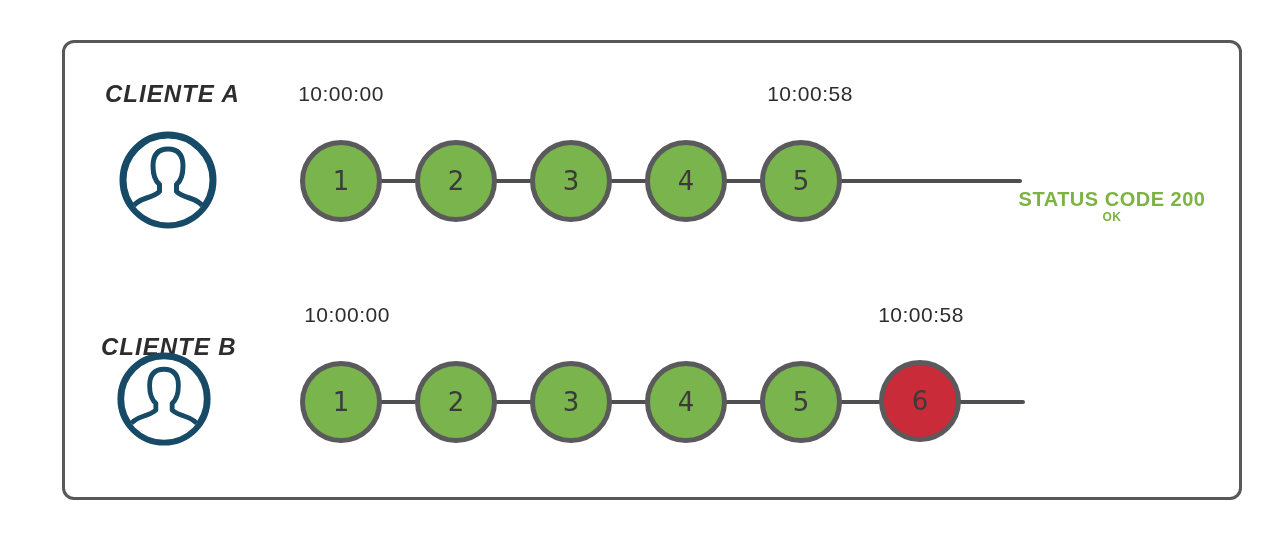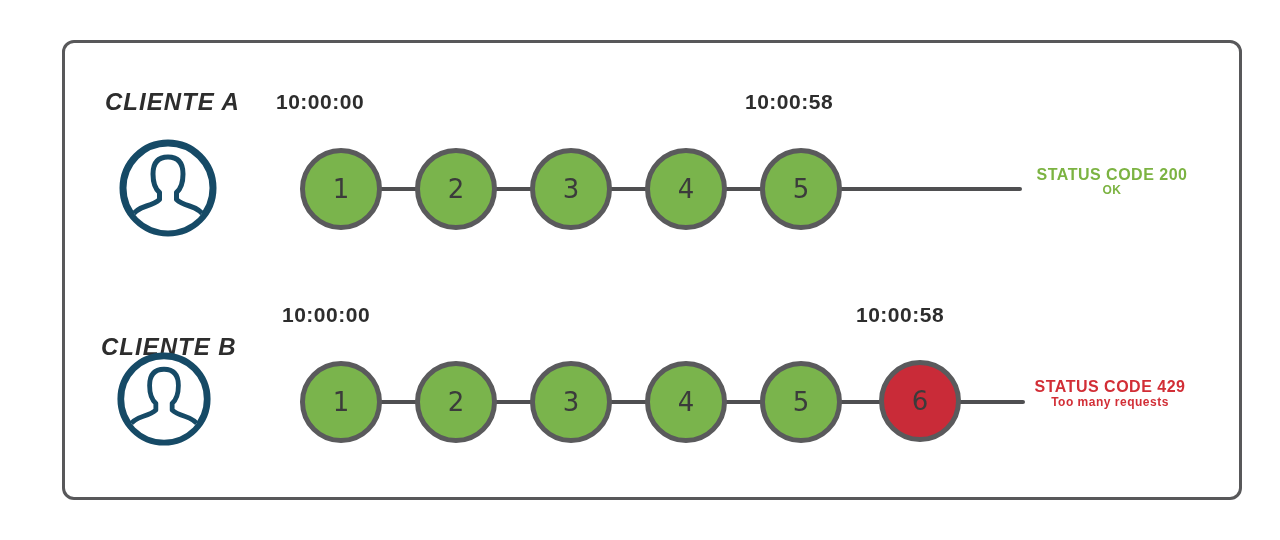--- a/index.html
+++ b/index.html
@@ -34,22 +34,23 @@
     font-size: 24px;
     font-weight: bold;
     font-style: italic;
     letter-spacing: 1px;
     color: var(--text-dark, #2d2d2d);
     white-space: nowrap;
   }
   .timestamp {
     position: absolute;
     width: 130px;
+    text-align: center;
     font-size: 21px;
-    font-weight: bold;
+    font-weight: normal;
     color: var(--text-dark, #2d2d2d);
     letter-spacing: 0.5px;
     white-space: nowrap;
   }
   .timeline {
     position: absolute;
     height: 4px;
     background: var(--timeline, #4f4f51);
     border-radius: 2px;
   }
@@ -71,36 +72,36 @@
     background: var(--circle-red, #c92b38);
   }
   .status-block {
     position: absolute;
     width: 220px;
     text-align: center;
     font-weight: bold;
     letter-spacing: 0.5px;
     line-height: 1.15;
   }
-  .status-block .line1 { font-size: 16px; white-space: nowrap; }
+  .status-block .line1 { font-size: 20px; white-space: nowrap; margin-top: 30px; }
   .status-block .line2 { font-size: 12px; white-space: nowrap; }
   .status-block.ok { color: var(--status-green, #7cb342); }
   .status-block.err { color: var(--status-red, #d22e36); }
 
   .avatar { position: absolute; }
   .avatar svg { display: block; }
 </style>
 </head>
 <body>
 
 <div class="stage">
 
   <div class="frame"></div>
 
-  <div class="abs" style="left:0; top:8px; width:1280px; height:260px;">
+  <div class="abs" style="left:0; top:0; width:1280px; height:260px;">
 
     <div class="client-label" style="left:105px; top:80px;">CLIENTE A</div>
 
     <div class="avatar" style="left:118px; top:130px;">
       <svg width="100" height="100" viewBox="0 0 100 100">
         <defs>
             <clipPath id="clipA">
               <circle cx="50" cy="50" r="42.5"></circle>
             </clipPath>
           </defs>
@@ -153,19 +154,15 @@
 
     <div class="timeline" style="left:341px; top:400px; width:684px;"></div>
 
     <div class="request-circle" style="left:300px; top:361px;">1</div>
     <div class="request-circle" style="left:415px; top:361px;">2</div>
     <div class="request-circle" style="left:530px; top:361px;">3</div>
     <div class="request-circle" style="left:645px; top:361px;">4</div>
     <div class="request-circle" style="left:760px; top:361px;">5</div>
     <div class="request-circle blocked" style="left:879px; top:360px;">6</div>
 
-    <div class="status-block err" style="left:1000px; top:378px;">
-      <div class="line1">STATUS CODE 429</div>
-      <div class="line2">Too many requests</div>
-    </div>
   </div>
 
 </div>
 
 </body></html>

